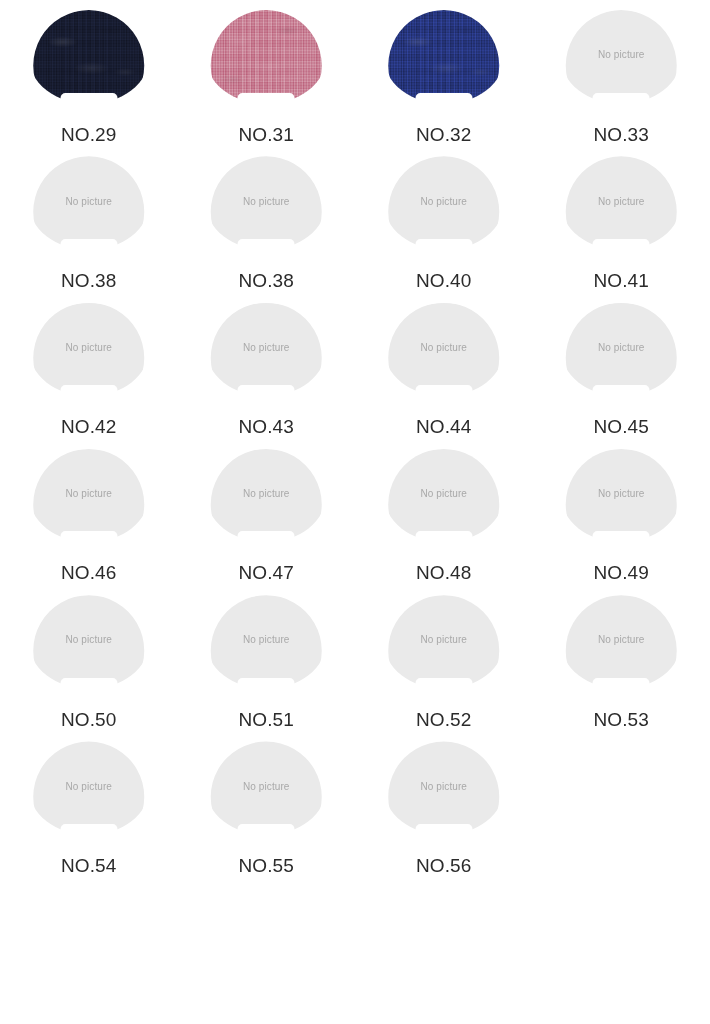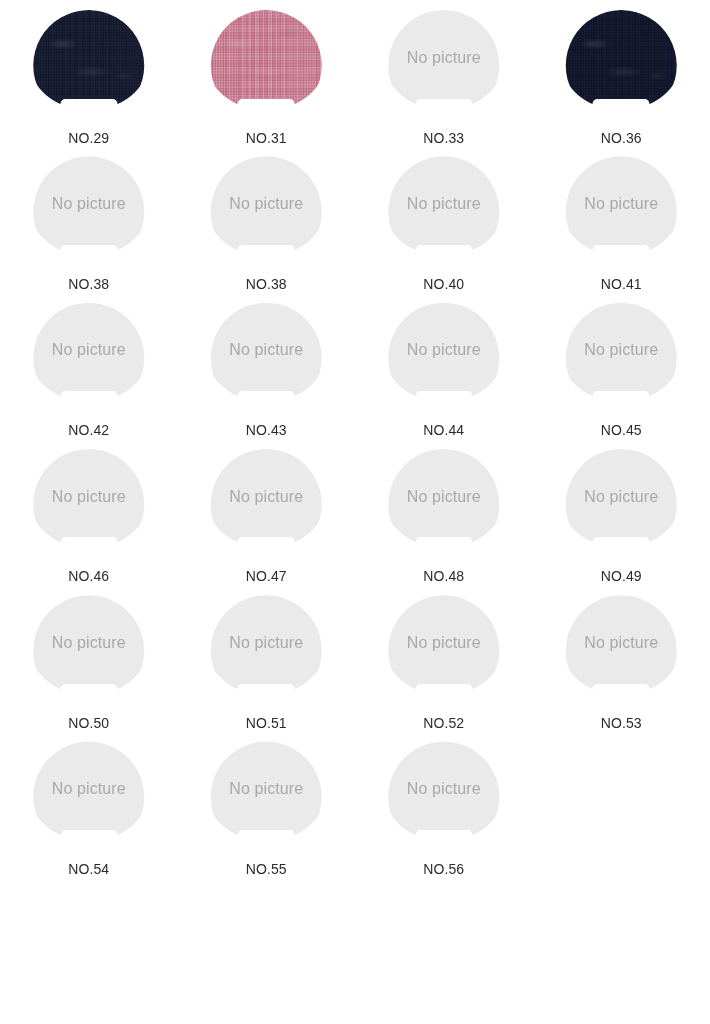--- a/index.html
+++ b/index.html
@@ -114,30 +114,30 @@
   .disc.placeholder {
     background: #eaeaea;
   }
 
   .no-picture-text {
     position: absolute;
     top: 0; left: 0; right: 0; bottom: 0;
     display: flex;
     align-items: center;
     justify-content: center;
-    font-size: 16px;
+    font-size: 10px;
     color: #a9a9a9;
     letter-spacing: 0.1px;
     padding-bottom: 4px;
     user-select: none;
   }
 
   .swatch-label {
     margin-top: 20px;
-    font-size: 14px;
+    font-size: 19px;
     color: #2b2b2b;
     letter-spacing: 0.1px;
     line-height: 1.2;
     white-space: nowrap;
   }
 </style>
 </head>
 <body>
 
 <div id="swatch-grid">
@@ -158,37 +158,37 @@
           <div class="fill" style="background: rgb(201, 128, 149);"></div>
           <div class="weave"></div>
           <div class="slub"></div>
         </div>
         <div class="notch"></div>
       </div>
       <div class="swatch-label">NO.31</div>
     </div>
     <div class="swatch-cell">
       <div class="disc-wrap">
-        <div class="disc placeholder" style="background: rgb(234, 234, 234);">
-          <div class="no-picture-text">No picture</div>
-        </div>
-        <div class="notch"></div>
-      </div>
-      <div class="swatch-label">NO.33</div>
-    </div>
-    <div class="swatch-cell">
-      <div class="disc-wrap">
         <div class="disc textured">
-          <div class="fill" style="background: rgb(18, 24, 44);"></div>
+          <div class="fill" style="background: rgb(38, 53, 124);"></div>
           <div class="weave"></div>
           <div class="slub"></div>
         </div>
         <div class="notch"></div>
       </div>
-      <div class="swatch-label">NO.36</div>
+      <div class="swatch-label">NO.32</div>
+    </div>
+    <div class="swatch-cell">
+      <div class="disc-wrap">
+        <div class="disc placeholder" style="background: rgb(234, 234, 234);">
+          <div class="no-picture-text">No picture</div>
+        </div>
+        <div class="notch"></div>
+      </div>
+      <div class="swatch-label">NO.33</div>
     </div>
     <div class="swatch-cell">
       <div class="disc-wrap">
         <div class="disc placeholder" style="background: rgb(234, 234, 234);">
           <div class="no-picture-text">No picture</div>
         </div>
         <div class="notch"></div>
       </div>
       <div class="swatch-label">NO.38</div>
     </div>

